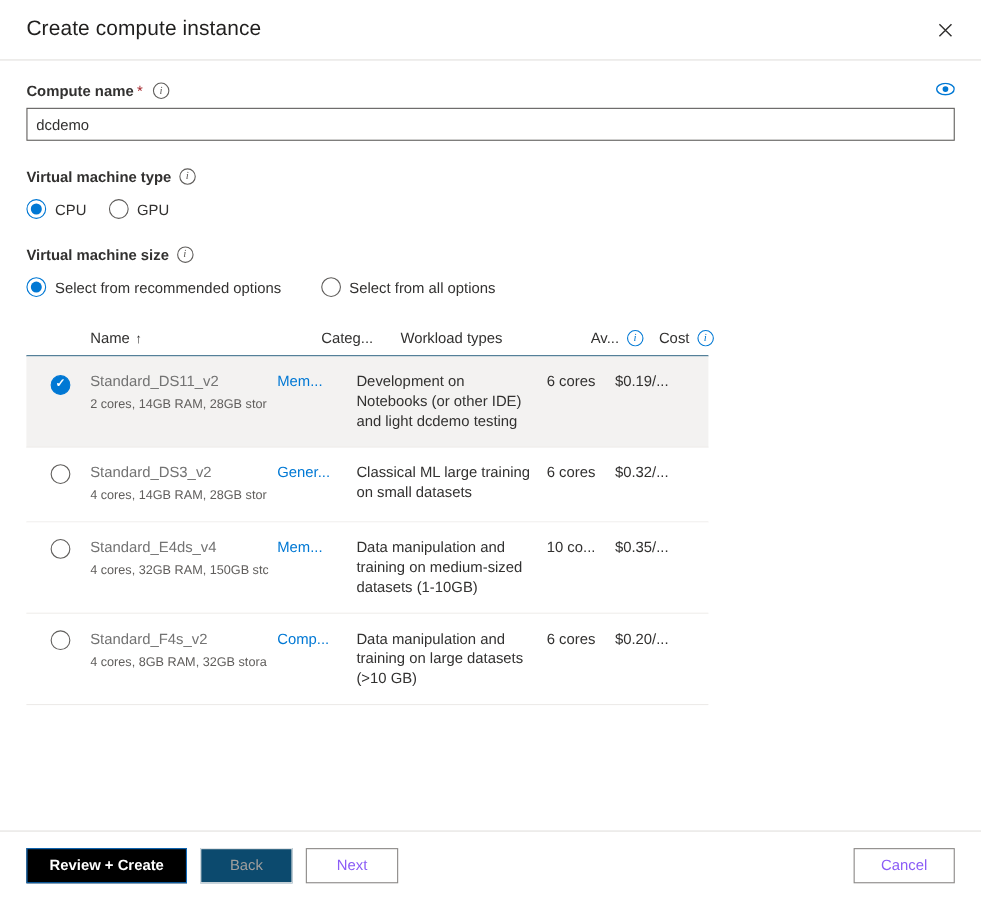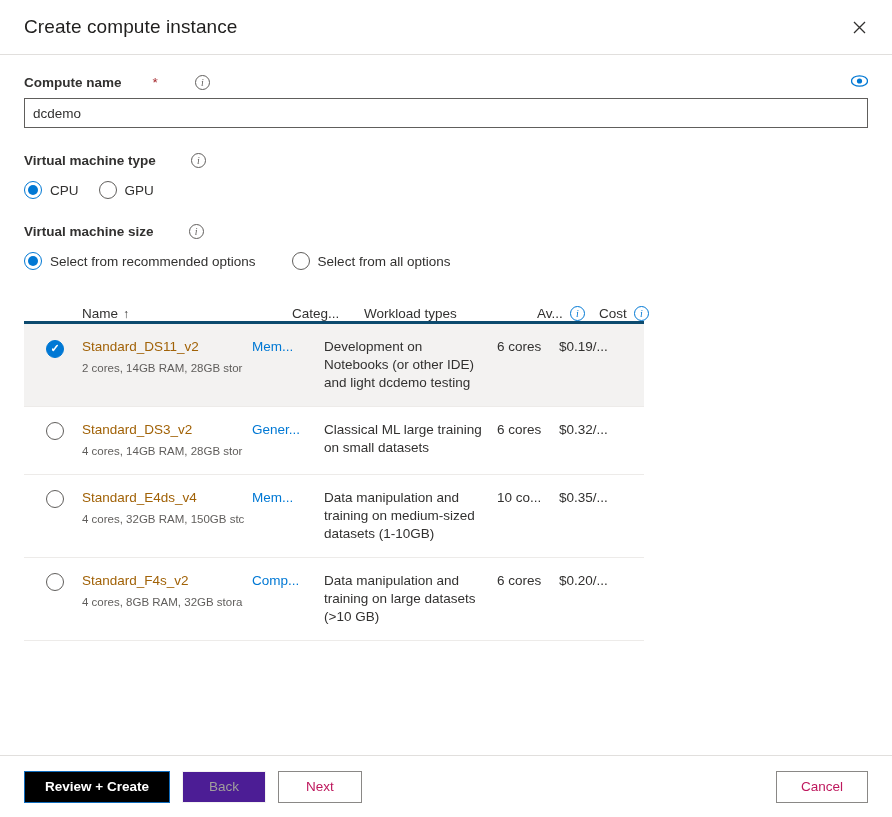--- a/index.html
+++ b/index.html
@@ -62,21 +62,20 @@
     padding: 20px 24px 0 24px;
     overflow: hidden;
     position: relative;
   }
 
   .field-label-row {
     display: flex;
     align-items: center;
     position: relative;
     margin-bottom: 8px;
-    gap: 28px;
   }
   .field-label {
     font-size: 13.5px;
     font-weight: bold;
     color: #323130;
   }
   .req-star {
     color: #a4262c;
     font-size: 13.5px;
     margin-left: 3px;
@@ -170,24 +169,24 @@
     white-space: nowrap;
   }
 
   
   .vm-table {
     margin-top: 22px;
     width: 620px;
   }
   .vm-thead {
     display: flex;
-    align-items: flex-end;
+    align-items: center;
     height: 32px;
     padding-left: 22px;
-    border-bottom: 3px solid #0c4a6e;
+    border-bottom: 1px solid #0c4a6e;
   }
   .th {
     font-size: 13.5px;
     color: #323130;
     display: flex;
     align-items: center;
     white-space: nowrap;
     overflow: hidden;
     cursor: pointer;
   }
@@ -214,21 +213,21 @@
     color: #323130;
     line-height: 18px;
   }
   .td.c-check { width: 36px; flex: 0 0 36px; padding-top: 1px; }
   .td.c-name  { width: 170px; flex: 0 0 170px; padding-right: 8px; overflow: hidden; }
   .td.c-cat   { width: 72px;  flex: 0 0 72px; color: #0078d4; overflow: hidden; white-space: nowrap; text-overflow: ellipsis; }
   .td.c-work  { width: 173px; flex: 0 0 173px; padding-right: 10px; }
   .td.c-avail { width: 62px;  flex: 0 0 62px; white-space: nowrap; overflow: hidden; }
   .td.c-cost  { width: 75px;  flex: 0 0 75px; white-space: nowrap; overflow: hidden; }
 
-  .vm-name { font-size: 13.5px; color: #a16207; white-space: nowrap; }
+  .vm-name { font-size: 13.5px; color: #737373; white-space: nowrap; }
   .vm-specs {
     font-size: 11.5px;
     color: #605e5c;
     margin-top: 3px;
     white-space: nowrap;
     overflow: hidden;
   }
 
   .row-check {
     width: 18px;
@@ -263,33 +262,33 @@
     padding: 0 24px;
   }
   .btn {
     height: 32px;
     min-width: 90px;
     padding: 0 18px;
     font-size: 13.5px;
     font-family: "Liberation Sans", sans-serif;
     border: 1px solid #8a8886;
     background: #ffffff;
-    color: #be185d;
+    color: #8b5cf6;
     cursor: pointer;
     line-height: 1;
   }
   .btn.primary {
     background: #000000;
     border-color: #0f6cbd;
     color: #ffffff;
     font-weight: bold;
     min-width: 146px;
   }
   .btn.disabled {
-    background: #4c1d95;
+    background: #0c4a6e;
     border-color: #f3f2f1;
     color: #a19f9d;
     cursor: default;
   }
   .btn.next { min-width: 84px; }
   .btn-gap { width: 12px; flex: 0 0 12px; }
   .spacer { flex: 1 1 auto; }
   .btn.cancel { min-width: 92px; }
 </style>
 </head>

